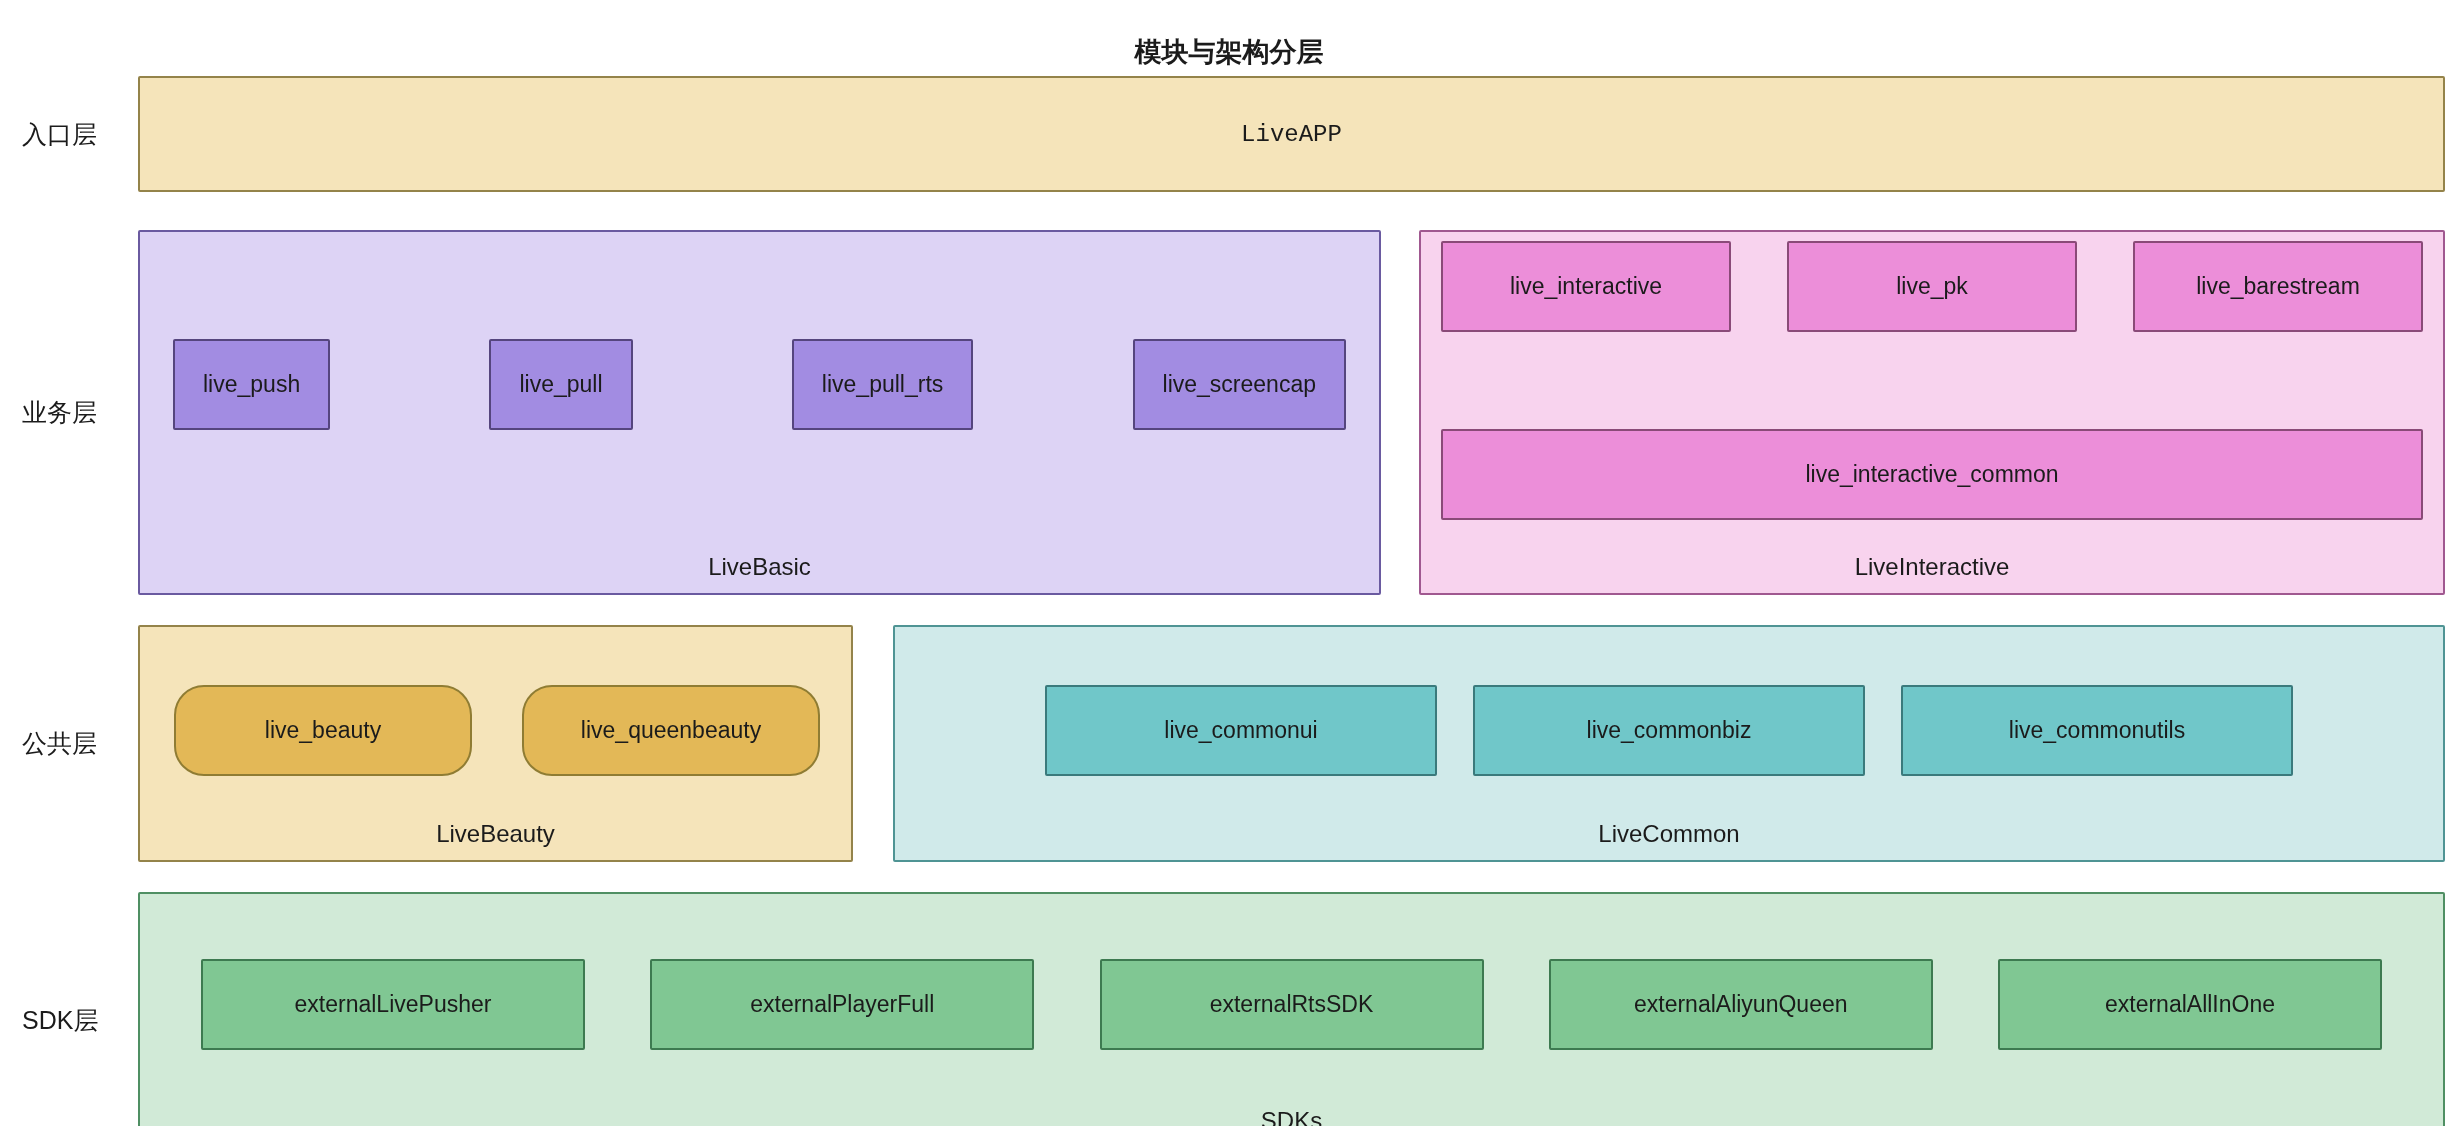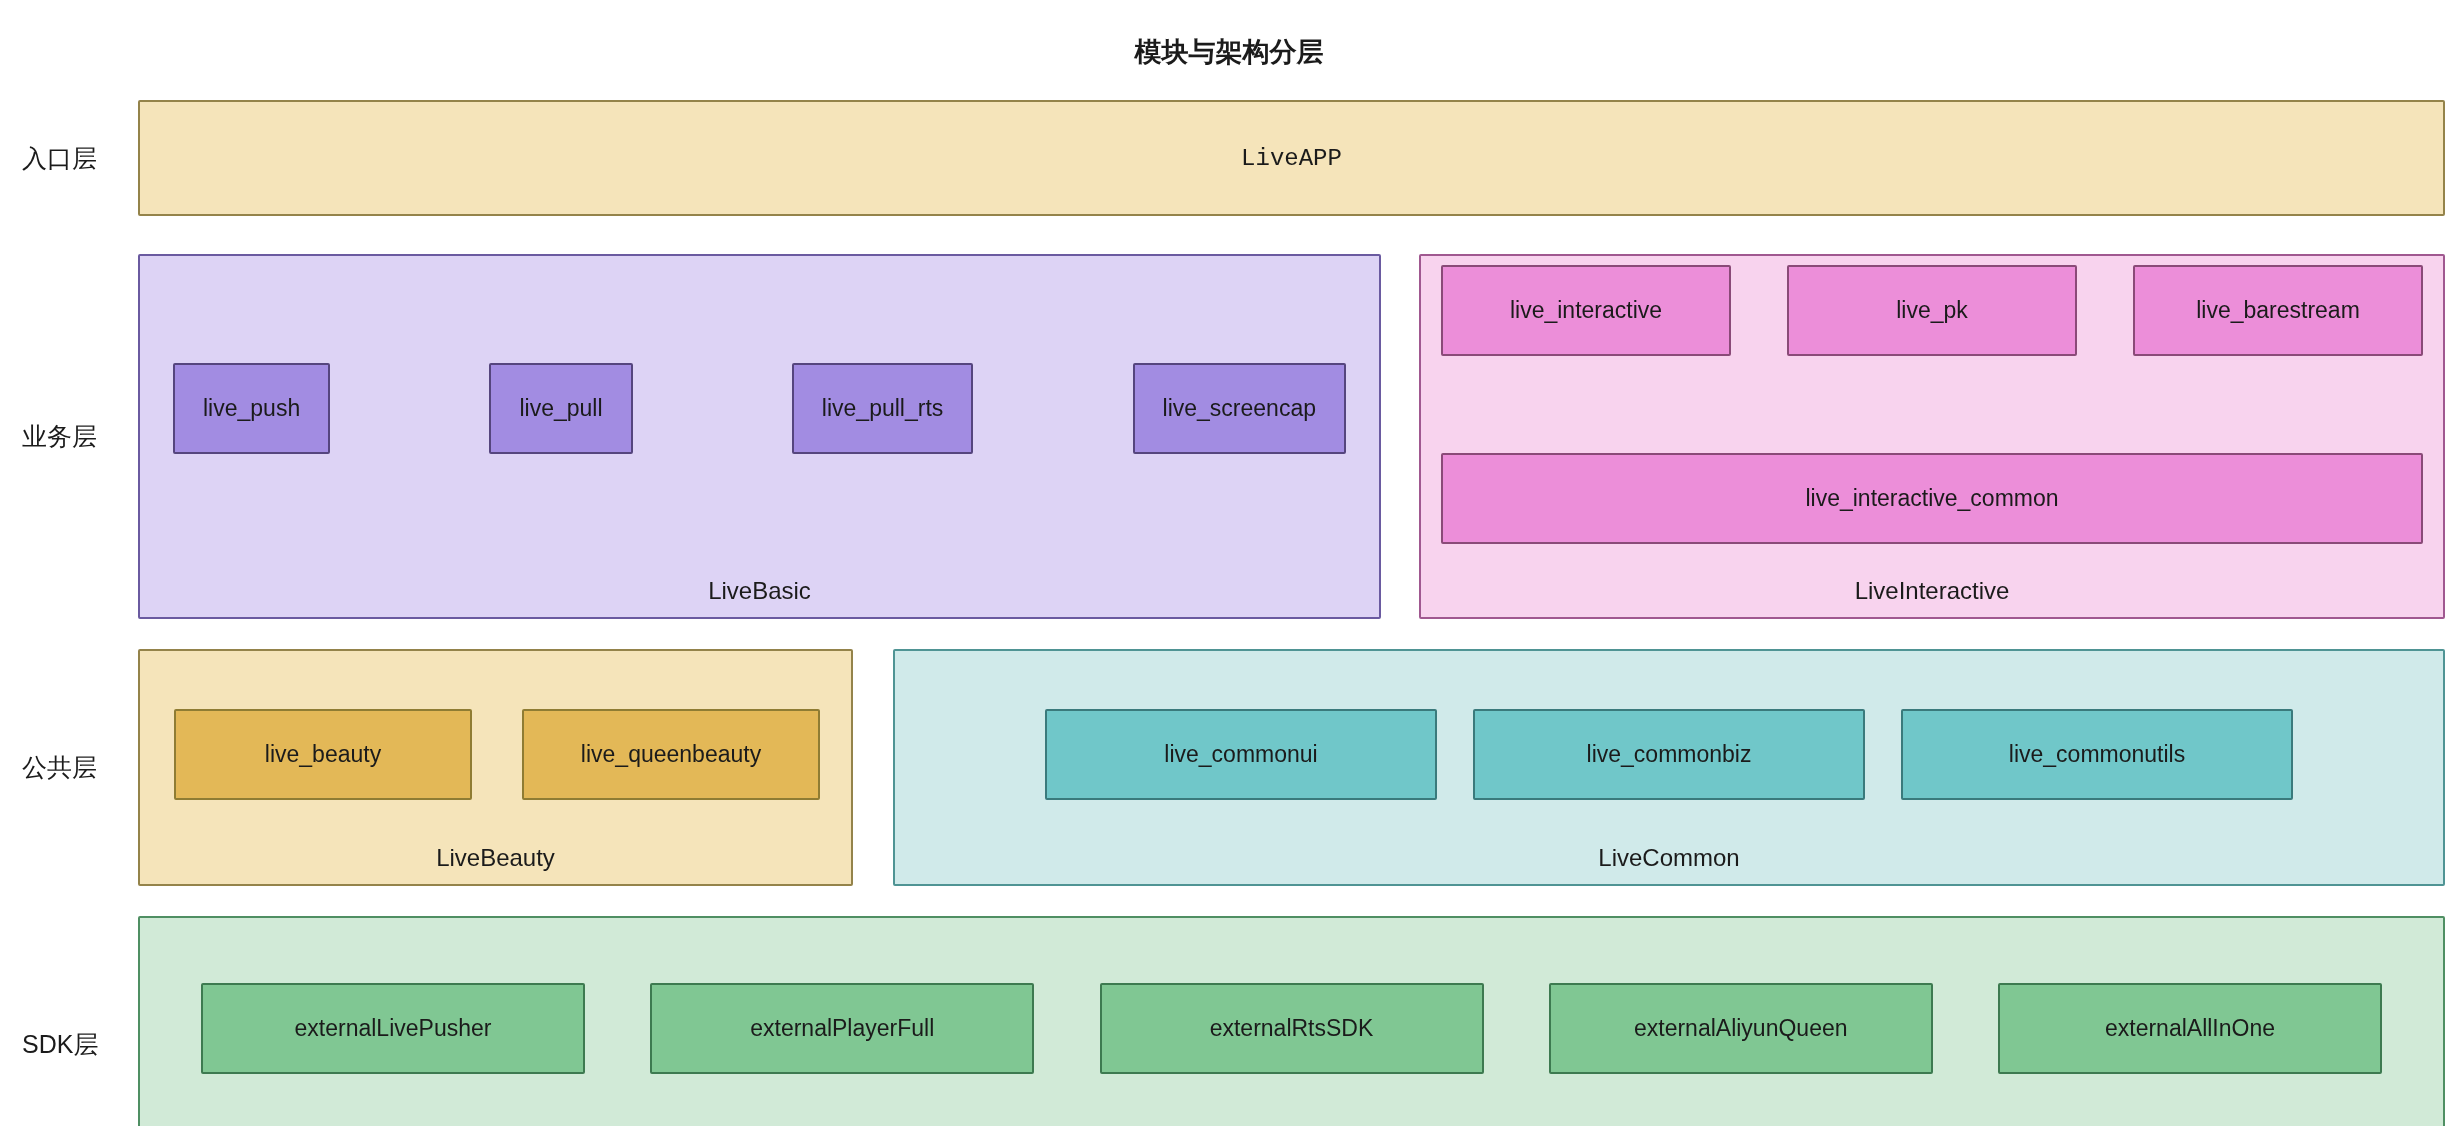--- a/index.html
+++ b/index.html
@@ -10,21 +10,21 @@
     font-family: "Liberation Sans", "DejaVu Sans", sans-serif;
     color: #1b1b1b;
     position: relative;
     overflow: hidden;
   }
   .title {
     text-align: center;
     font-size: 27px;
     font-weight: 600;
     padding-top: 22px;
-    height: 100px;
+    height: 76px;
     line-height: 60px;
   }
   .row {
     display: flex;
     width: 100%;
     padding-right: 13px;
   }
   .row-label {
     flex: 0 0 138px;
     display: flex;
@@ -106,21 +106,21 @@
   .li-wide { margin: 56px 20px 64px 20px; }
 
   
   .livebeauty-group { flex: 0 0 715px; margin-right: 40px; }
   .livebeauty-items {
     display: flex;
     gap: 50px;
     padding-left: 34px;
     margin-bottom: 26px;
   }
-  .livebeauty-items .node { min-width: 298px; }
+  .livebeauty-items .node { min-width: 298px; border-radius: 30px; }
   .livecommon-group { flex: 1; }
   .livecommon-items {
     display: flex;
     justify-content: center;
     gap: 36px;
     margin-bottom: 26px;
   }
   .livecommon-items .node { min-width: 392px; }
 
   

